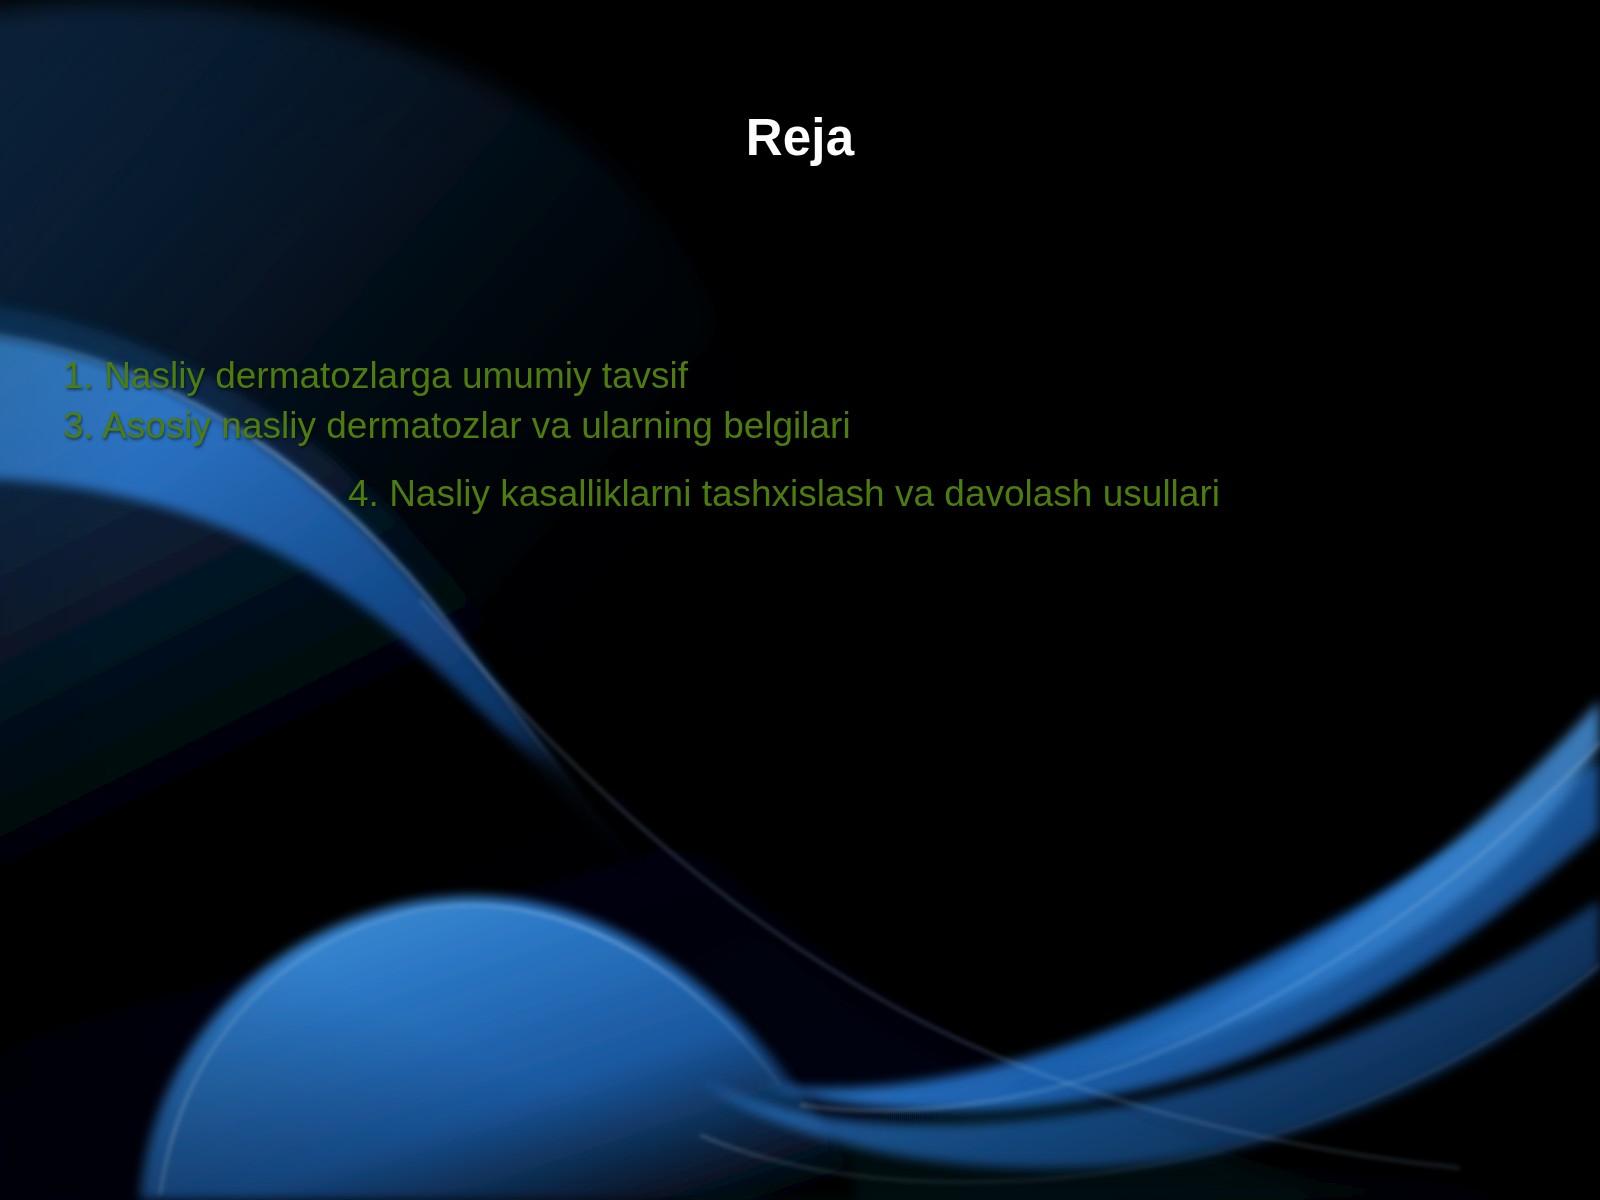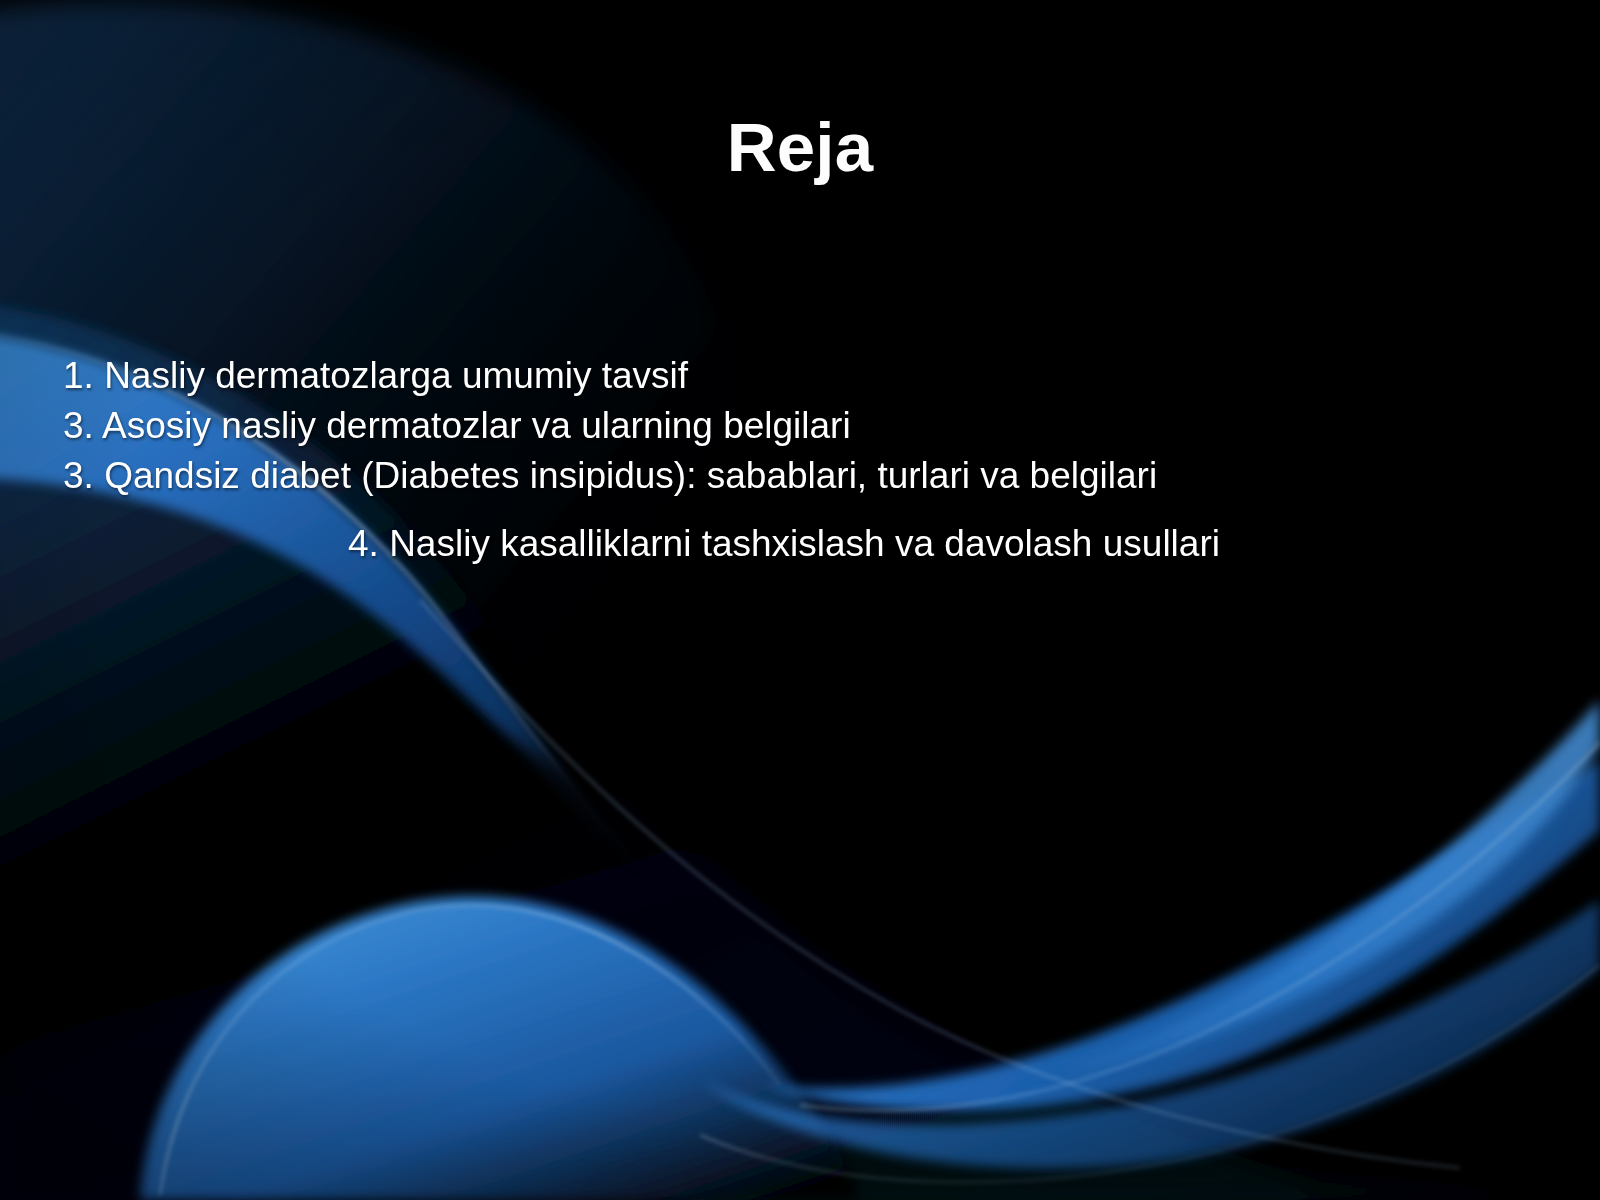--- a/index.html
+++ b/index.html
@@ -40,35 +40,35 @@
   }
 
   
   #title {
     position: absolute;
     left: 0;
     top: 108px;
     width: 1600px;
     text-align: center;
     color: #fdfdfe;
-    font-size: 69px;
+    font-size: 51px;
     font-weight: bold;
     letter-spacing: 0.2px;
     text-shadow: 2px 3px 4px rgba(0,0,0,0.55);
   }
 
   #agenda {
     position: absolute;
     left: 63px;
     top: 351px;
     width: 1480px;
   }
 
   .agenda-line {
-    color: #ffffff;
+    color: #4d7c0f;
     font-size: 37px;
     line-height: 50px;
     white-space: nowrap;
     text-shadow: 1px 2px 3px rgba(0,0,0,0.5);
   }
 
   .agenda-line.indented {
     padding-left: 285px;
     margin-top: 18px;
   }
@@ -181,17 +181,16 @@
     <path d="M 420,600 C 560,760 700,900 900,1010 C 1060,1098 1280,1150 1460,1168" fill="none" stroke="#a9cdf0" stroke-width="2.5" filter="url(#soft2)" opacity="0.3"></path>
 
     <rect x="0" y="0" width="1600" height="1200" fill="url(#gVignette)"></rect>
   </svg>
 
   <div id="title">Reja</div>
 
   <div id="agenda">
     <div class="agenda-line">1. Nasliy dermatozlarga umumiy tavsif</div>
     <div class="agenda-line">3. Asosiy nasliy dermatozlar va ularning belgilari</div>
-    <div class="agenda-line">3. Qandsiz diabet (Diabetes insipidus): sabablari, turlari va belgilari</div>
     <div class="agenda-line indented">4. Nasliy kasalliklarni tashxislash va davolash usullari</div>
   </div>
 
 </div>
 
 </body></html>

